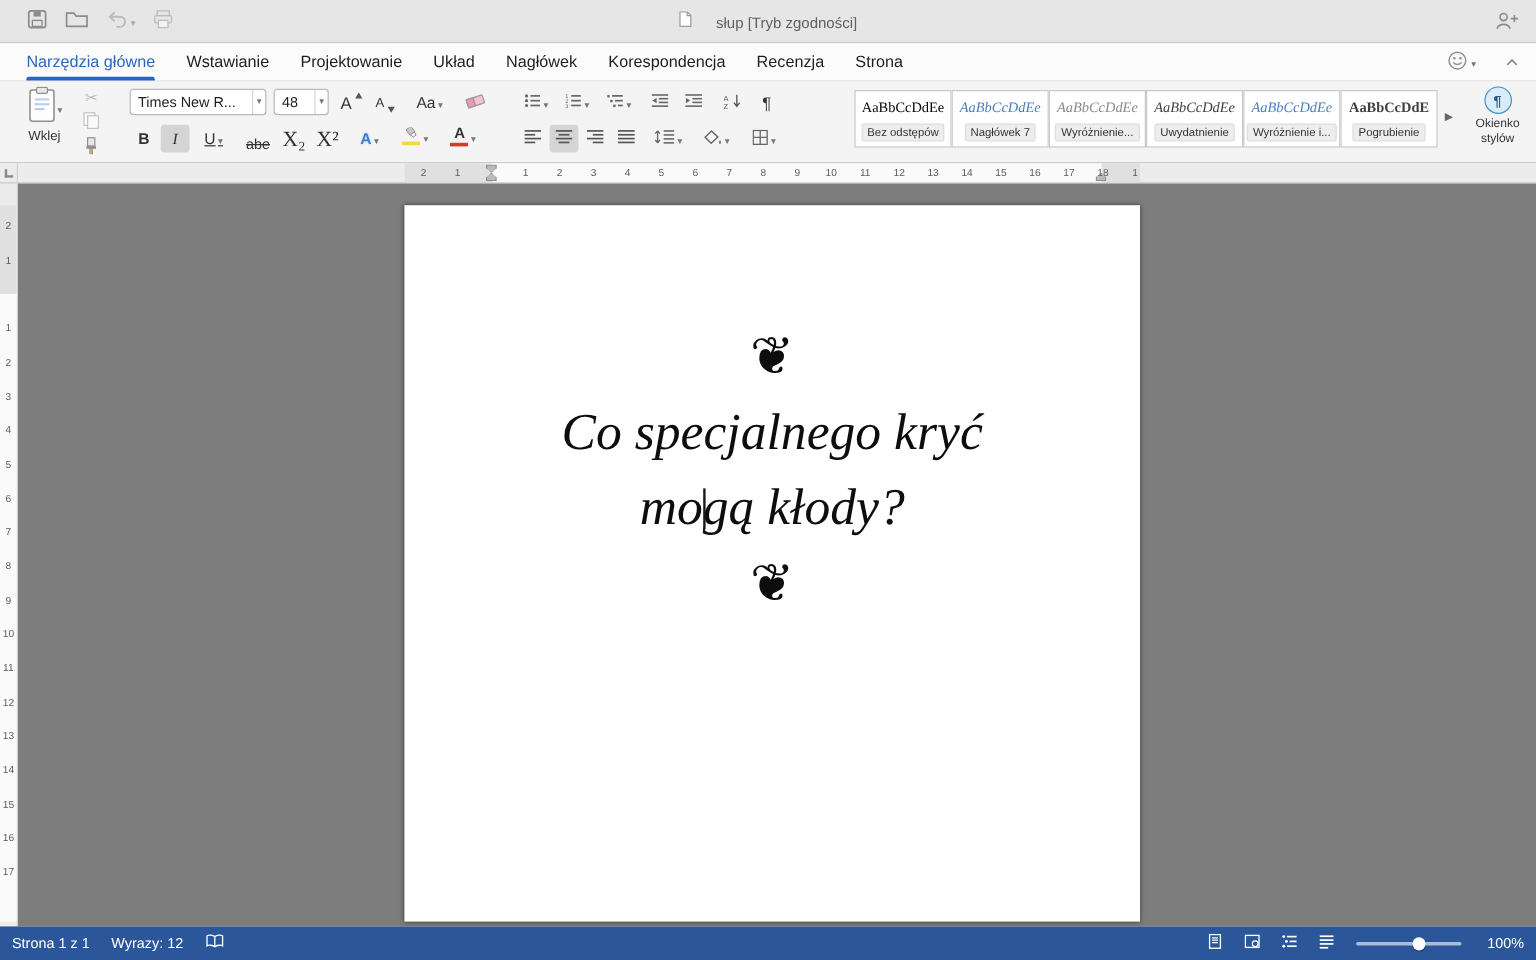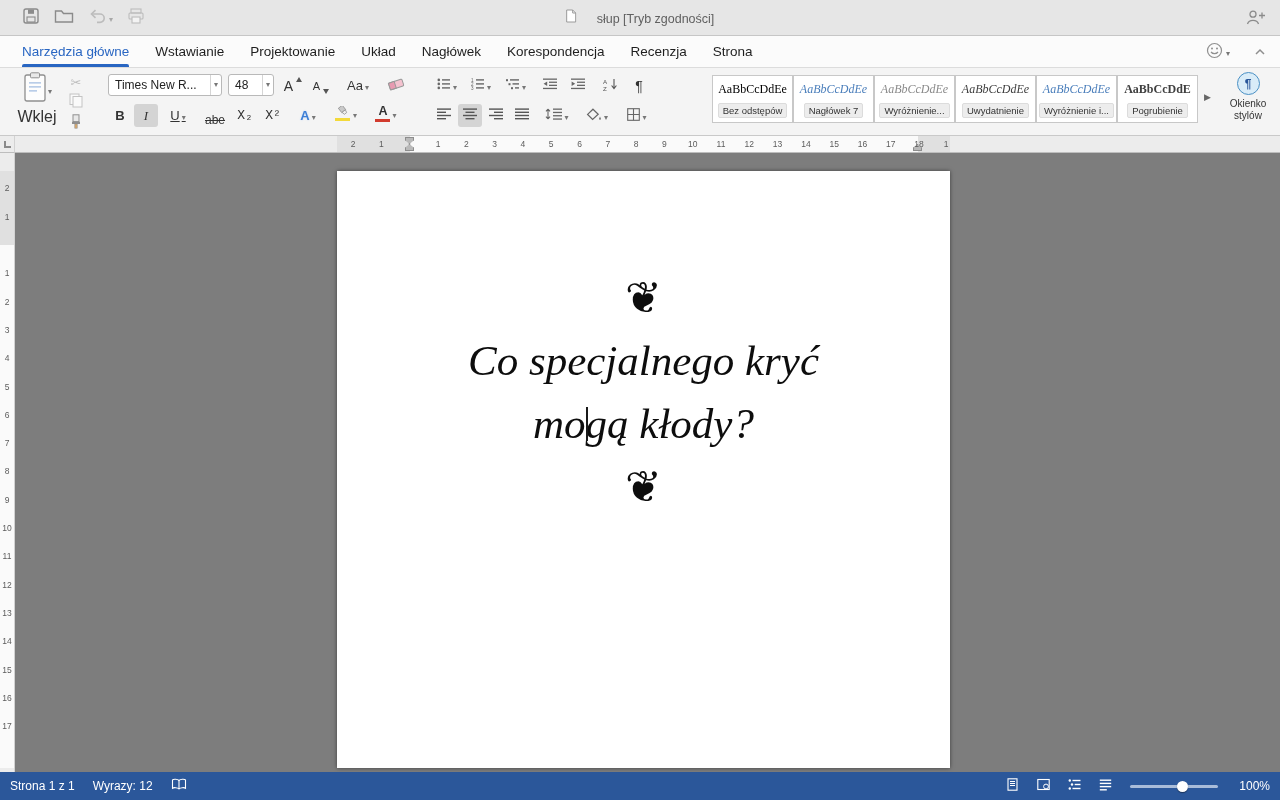--- a/index.html
+++ b/index.html
@@ -29,34 +29,34 @@
   .ribbon{position:absolute;top:68px;left:0;right:0;height:68px;background:#f4f4f4;border-bottom:1px solid #c9c9c9;}
   .grp{position:absolute;top:0;height:100%;}
   .dd{display:inline-block;}
   .dd::after{content:"▾";font-size:8px;color:#777;line-height:1;}
   .rb{position:absolute;height:23px;display:flex;align-items:center;justify-content:center;gap:2px;color:#333;font-size:13px;border-radius:3px;padding:0 2px;}
   .rb.active{background:#d4d4d4;}
   .combo{position:absolute;height:22px;background:#fff;border:1px solid #b9b9b9;border-radius:3px;font-size:12px;display:flex;align-items:center;padding:0 0 0 6px;color:#222;}
   .combo .cv{flex:1;overflow:hidden;white-space:nowrap;text-overflow:ellipsis;}
   .combo .dd{border-left:1px solid #d5d5d5;align-self:stretch;display:flex;align-items:center;padding:0 3px;margin-left:4px;}
   .paste-big{position:absolute;left:6px;top:4px;width:46px;height:58px;display:flex;flex-direction:column;align-items:center;border-radius:3px;}
-  .paste-big .lbl{font-size:16px;color:#333;margin-top:2px;}
+  .paste-big .lbl{font-size:11px;color:#333;margin-top:2px;}
   .mini{position:absolute;width:20px;height:18px;display:flex;align-items:center;justify-content:center;}
   .cutglyph{font-size:13px;color:#8f8f8f;font-family:"DejaVu Sans",sans-serif;}
   .stack{display:flex;flex-direction:column;align-items:center;line-height:1;}
   .stack b{font-size:12.5px;font-weight:bold;color:#333;}
   .stack .bar{width:15px;height:3.5px;margin-top:1.5px;}
   .bar.yellow{background:#f3d93a;}
   .bar.red{background:#d23b2e;}
   .bi{font-family:"Liberation Serif",serif;}
   .b-b{font-weight:bold;}
   .b-i{font-style:italic;}
   .b-u{text-decoration:underline;}
   .b-s{text-decoration:line-through;font-size:12px;}
-  .subsup{font-family:Liberation Mono, monospace;font-size:13px;}
+  .subsup{font-family:Liberation Serif, serif;font-size:18px;align-items:flex-end;}
   .fx{color:#3e7fd6;font-weight:bold;text-shadow:0 0 2px #bcd6f5;}
   .tri-up{width:0;height:0;border-left:3.5px solid transparent;border-right:3.5px solid transparent;border-bottom:5px solid #555;display:inline-block;margin-left:1px;align-self:flex-start;margin-top:3px;}
   .tri-dn{width:0;height:0;border-left:3.5px solid transparent;border-right:3.5px solid transparent;border-top:5px solid #555;display:inline-block;margin-left:1px;align-self:flex-end;margin-bottom:3px;}
 
   
   .stylecell{position:absolute;top:7px;width:81px;height:48px;background:#fff;border:1px solid #c8c8c8;display:flex;flex-direction:column;align-items:center;}
   .sprev{height:27px;display:flex;align-items:center;font-family:"Liberation Serif",serif;font-size:12px;white-space:nowrap;}
   .sp0{color:#000;}
   .sp1{color:#4a7ebb;font-style:italic;}
   .sp2{color:#8a8a8a;font-style:italic;}

